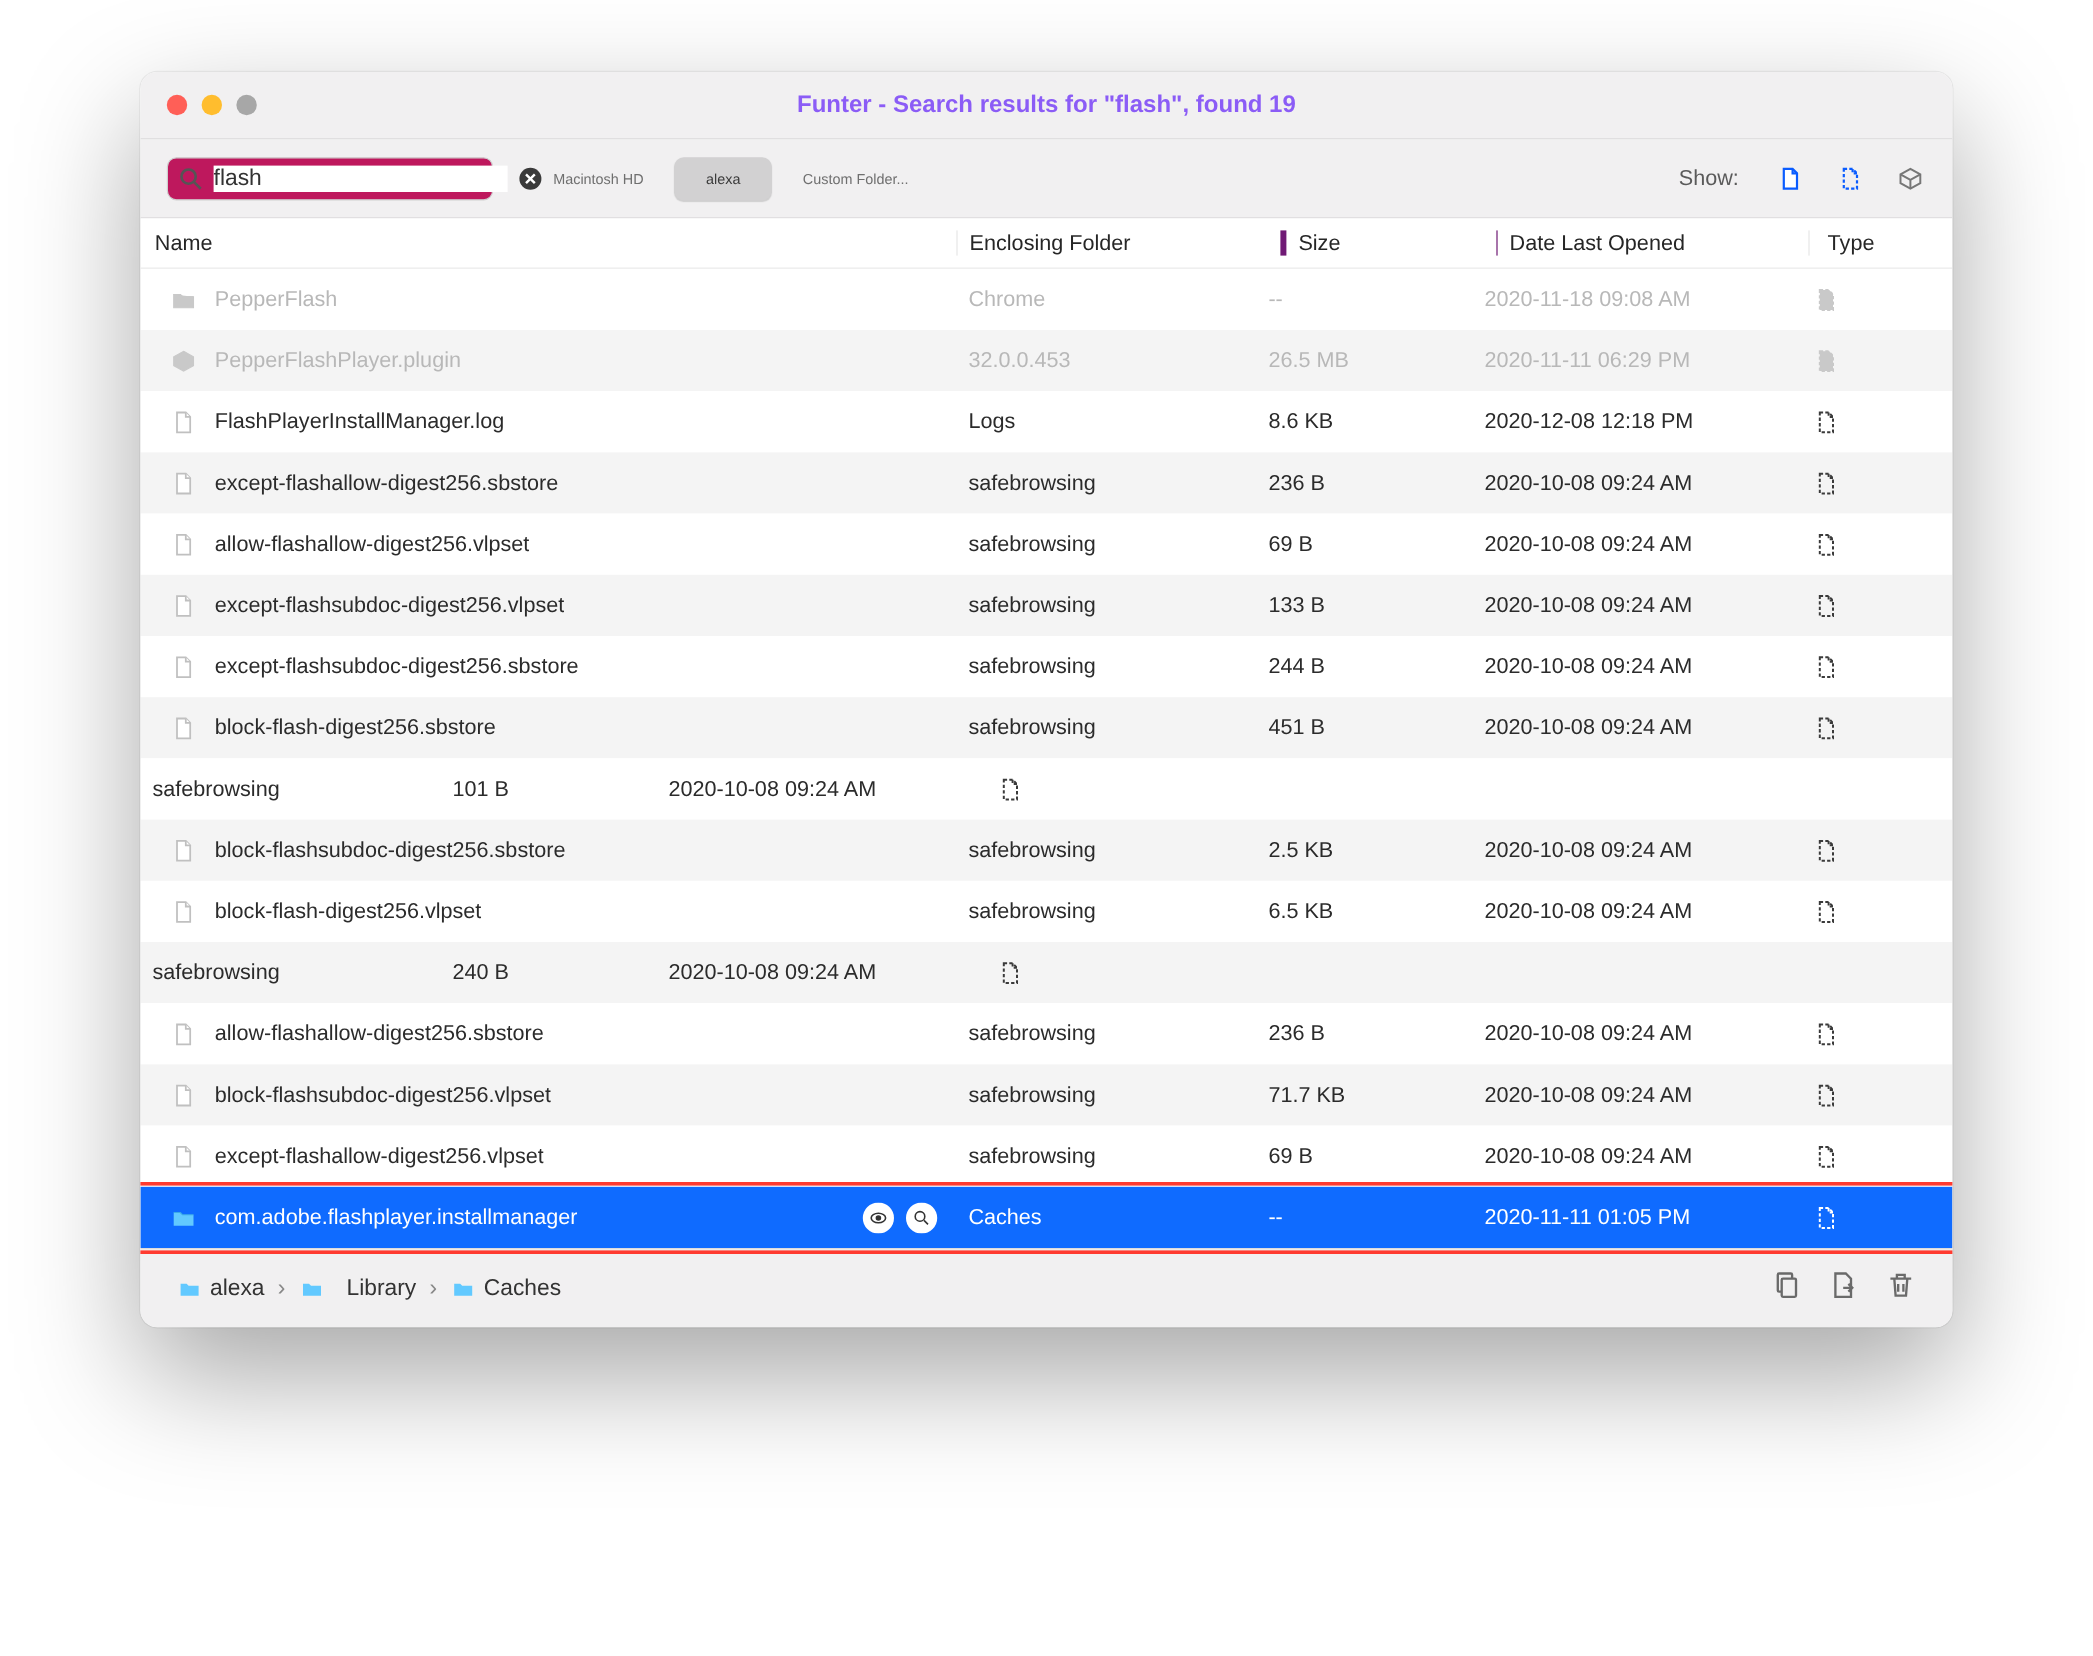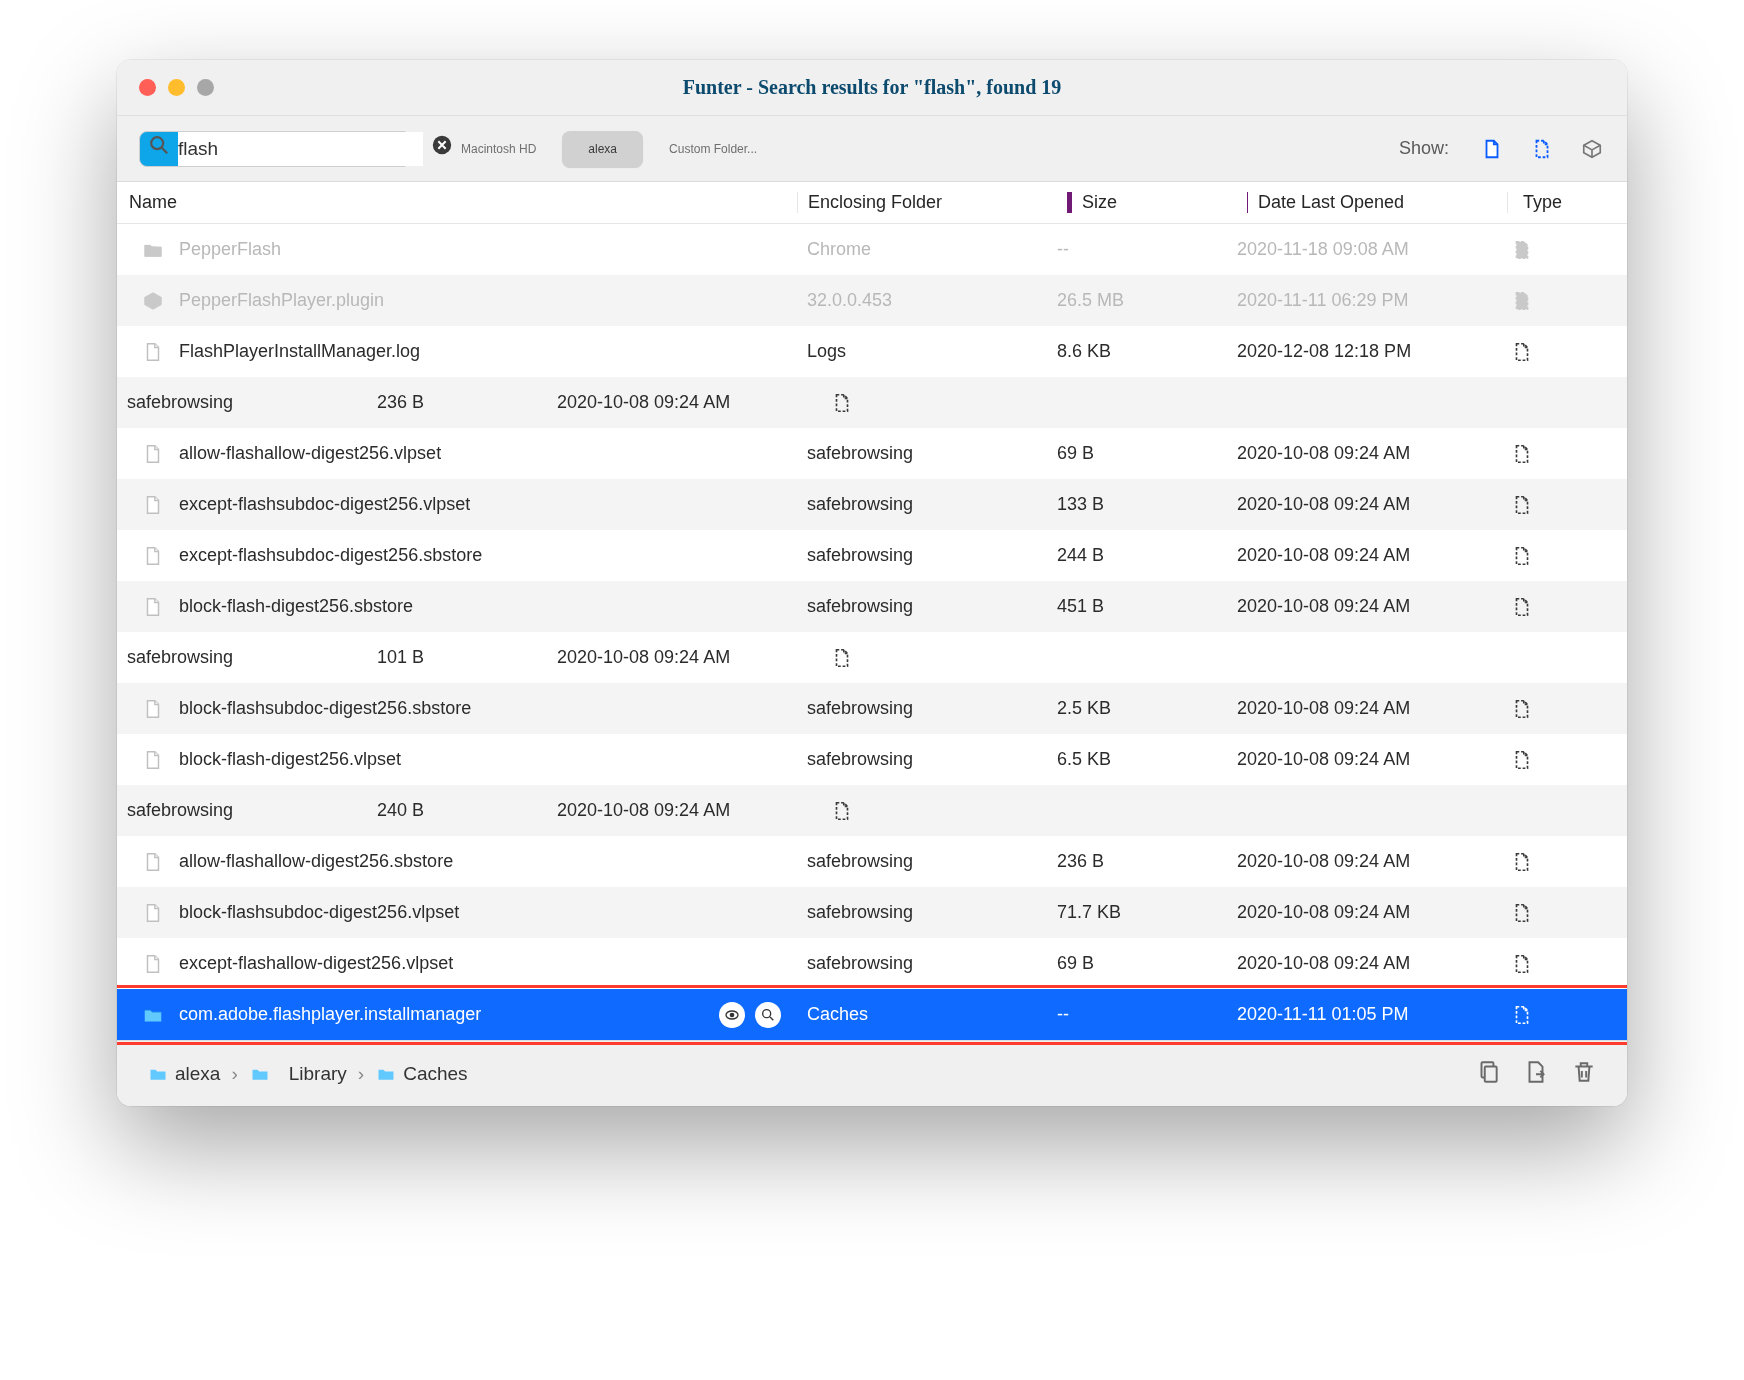--- a/index.html
+++ b/index.html
@@ -24,30 +24,30 @@
   .titlebar {
     display: flex; align-items: center; height: 56px;
     background: #f1f0f1; border-bottom: 1px solid #e0dfe0;
     position: relative;
   }
   .traffic { display: flex; gap: 12px; margin-left: 22px; }
   .dot { width: 17px; height: 17px; border-radius: 50%; }
   .dot.red{background:#ff5f57;} .dot.yellow{background:#ffbd2e;} .dot.green{background:#a7a7a7;}
   .title {
     position: absolute; left: 0; right: 0; text-align: center;
-    font-weight: 700; font-size: 20px; color: #0c4a6e; pointer-events: none; font-family: Liberation Serif, serif;
+    font-weight: 700; font-size: 20px; color: #8b5cf6; pointer-events: none;
   }
   .toolbar {
     display: flex; align-items: center; height: 66px;
     background: #f1f0f1; border-bottom: 1px solid #dcdbdc; padding: 0 22px;
     gap: 24px;
   }
   .search {
-    display: flex; width: 272px; height: 36px;
-    background: #0ea5e9; border: 1px solid #cfcfcf; border-radius: 8px;
+    display: flex; align-items: center; width: 272px; height: 36px;
+    background: #be185d; border: 1px solid #cfcfcf; border-radius: 8px;
     padding: 0 8px; gap: 8px;
   }
   .search input {
     flex: 1; border: none; outline: none; font-size: 19px; color:#333;
   }
   .scope-group { display: flex; align-items: center; gap: 0; }
   .scope {
     height: 36px; padding: 0 26px; display: flex; align-items: center;
     font-size: 12px; color: #6f6f6f; border-radius: 8px; cursor: default;
   }
@@ -231,20 +231,29 @@
         <div class="cell c-type">
           <span class="ric">
             <svg viewBox="0 0 24 24" fill="none" stroke="#3a3a3a" stroke-width="1.8" stroke-dasharray="3 2">
               <path d="M6 3h8l4 4v14H6z"></path>
               <path d="M14 3v4h4"></path>
             </svg>
           </span>
         </div>
       </div>
       <div class="row">
+        <div class="cell c-name">
+          <span class="ric">
+            <svg viewBox="0 0 24 24" fill="#fff" stroke="#c0c0c0" stroke-width="1.6">
+              <path d="M6 3h8l4 4v14H6z"></path>
+              <path d="M14 3v4h4"></path>
+            </svg>
+          </span>
+          <span class="cell">except-flashallow-digest256.sbstore</span>
+        </div>
         <div class="cell c-folder">safebrowsing</div>
         <div class="cell c-size">236 B</div>
         <div class="cell c-date">2020-10-08 09:24 AM</div>
         <div class="cell c-type">
           <span class="ric">
             <svg viewBox="0 0 24 24" fill="none" stroke="#3a3a3a" stroke-width="1.8" stroke-dasharray="3 2">
               <path d="M6 3h8l4 4v14H6z"></path>
               <path d="M14 3v4h4"></path>
             </svg>
           </span>

